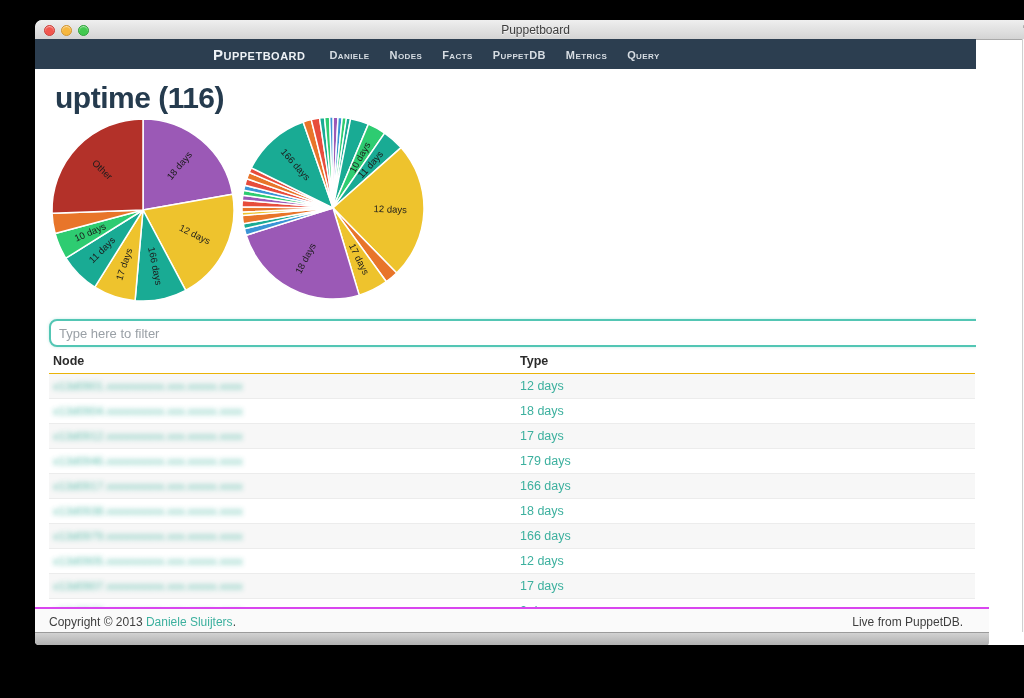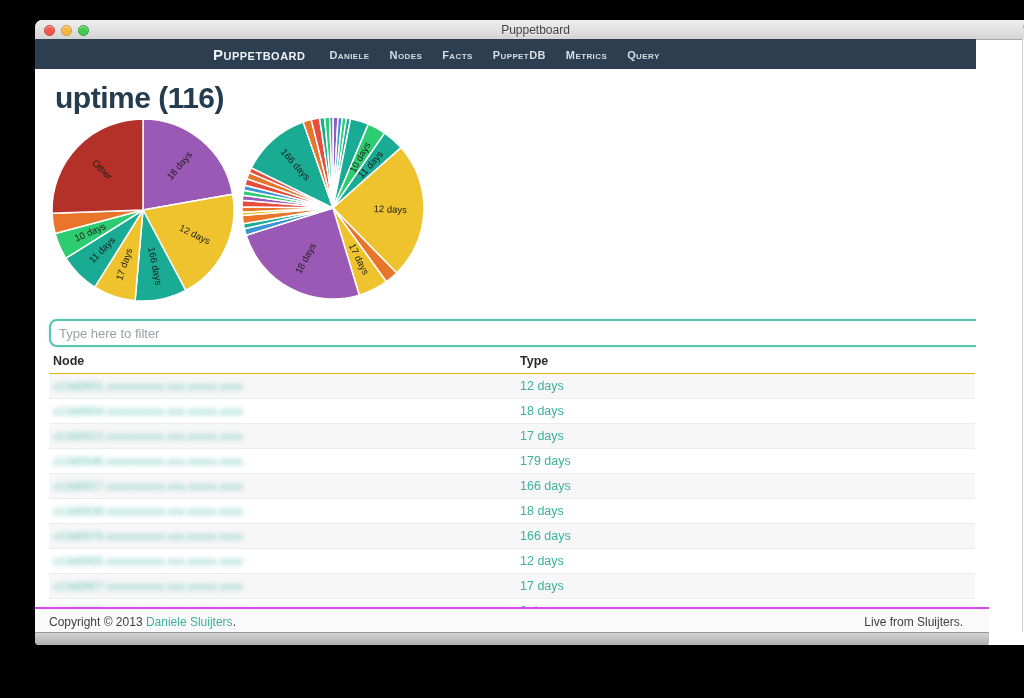--- a/index.html
+++ b/index.html
@@ -192,21 +192,21 @@
             <td><a class="value-link">2 days</a></td>
           </tr>
         </tbody>
     </table>
   </div>
 
   <div class="footer">
     <div class="left">
       <span>Copyright © 2013 </span><a>Daniele Sluijters</a><span>.</span>
     </div>
-    <div class="right">Live from Sluijters.</div>
+    <div class="right">Live from PuppetDB.</div>
   </div>
 
   <div class="bottom-strip"></div>
 
   <div class="scrollbar">
     <div class="scroll-thumb"></div>
   </div>
 
 </div>
 

